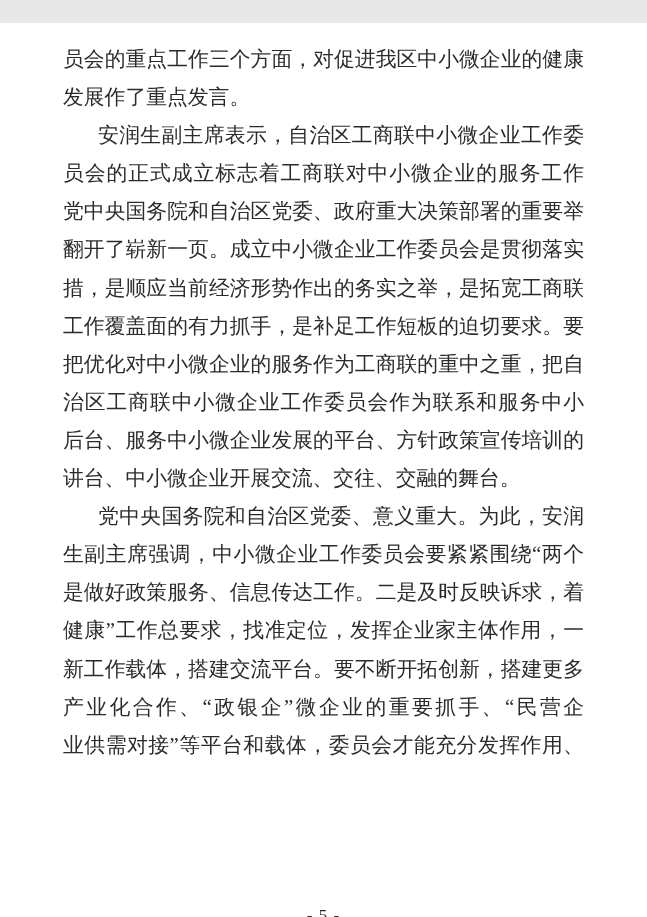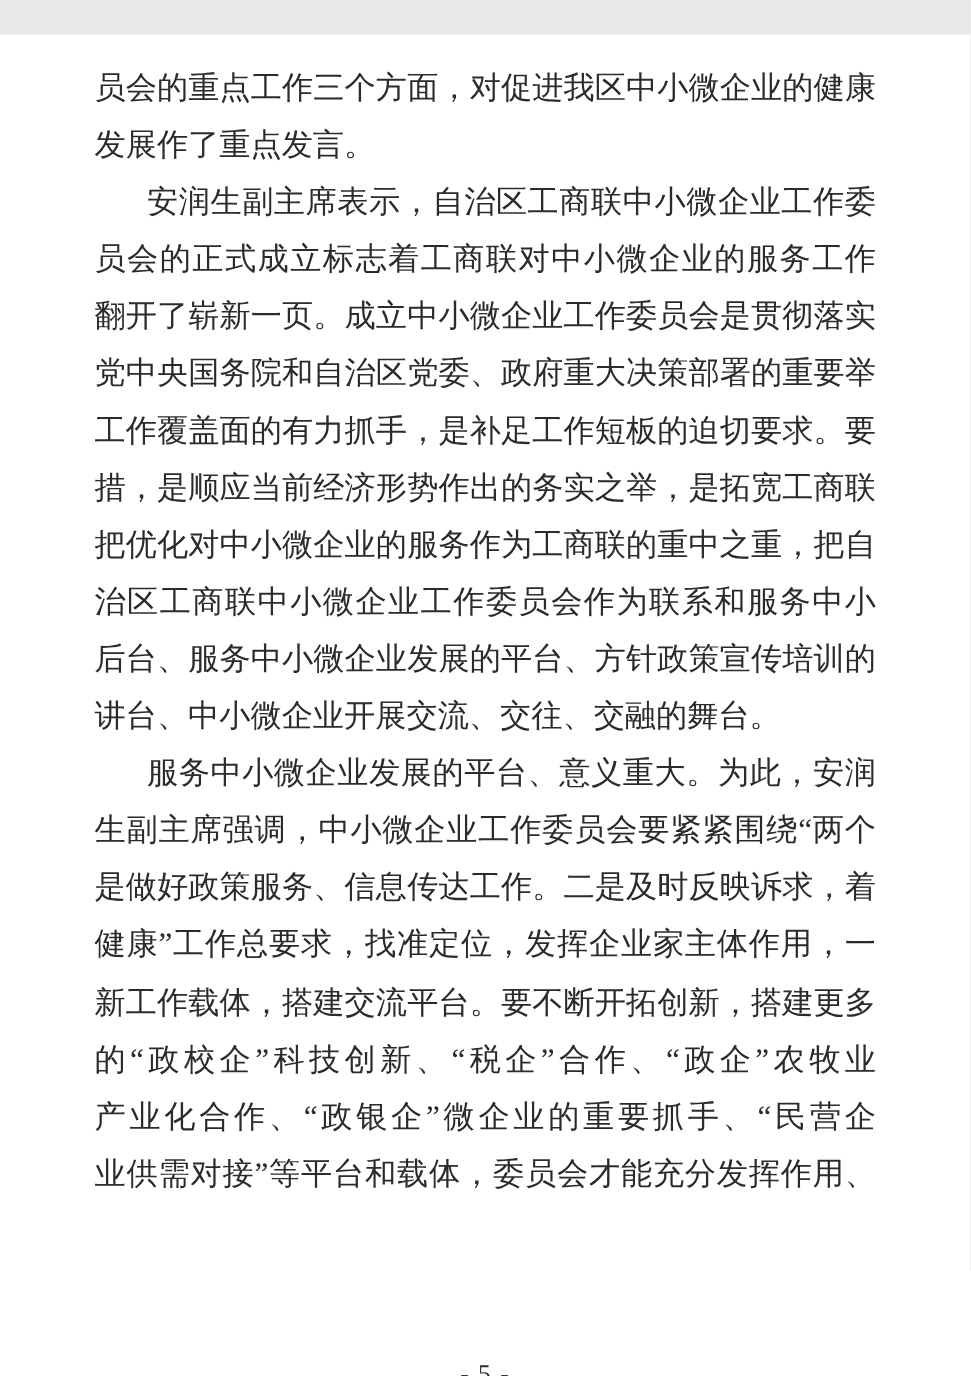--- a/index.html
+++ b/index.html
@@ -54,31 +54,30 @@
 </style>
 </head>
 <body>
 
 <div class="page" style="--text-color: #2b2b2b; --page-bg: #ffffff;">
   <div class="content">
       <div class="line">员会的重点工作三个方面，对促进我区中小微企业的健康</div>
       <div class="line para-end">发展作了重点发言。</div>
       <div class="line indent">安润生副主席表示，自治区工商联中小微企业工作委</div>
       <div class="line">员会的正式成立标志着工商联对中小微企业的服务工作</div>
+      <div class="line">党中央国务院和自治区党委、政府重大决策部署的重要举</div>
       <div class="line">翻开了崭新一页。成立中小微企业工作委员会是贯彻落实</div>
-      <div class="line">党中央国务院和自治区党委、政府重大决策部署的重要举</div>
+      <div class="line">措，是顺应当前经济形势作出的务实之举，是拓宽工商联</div>
       <div class="line">工作覆盖面的有力抓手，是补足工作短板的迫切要求。要</div>
-      <div class="line">措，是顺应当前经济形势作出的务实之举，是拓宽工商联</div>
       <div class="line">把优化对中小微企业的服务作为工商联的重中之重，把自</div>
       <div class="line">治区工商联中小微企业工作委员会作为联系和服务中小</div>
       <div class="line">后台、服务中小微企业发展的平台、方针政策宣传培训的</div>
       <div class="line para-end">讲台、中小微企业开展交流、交往、交融的舞台。</div>
-      <div class="line indent">服务中小微企业发展的平台、意义重大。为此，安润</div>
+      <div class="line indent">党中央国务院和自治区党委、意义重大。为此，安润</div>
       <div class="line">生副主席强调，中小微企业工作委员会要紧紧围绕“两个</div>
       <div class="line">是做好政策服务、信息传达工作。二是及时反映诉求，着</div>
       <div class="line">健康”工作总要求，找准定位，发挥企业家主体作用，一</div>
       <div class="line">新工作载体，搭建交流平台。要不断开拓创新，搭建更多</div>
-      <div class="line">的“政校企”科技创新、“税企”合作、“政企”农牧业</div>
       <div class="line">产业化合作、“政银企”微企业的重要抓手、“民营企</div>
       <div class="line">业供需对接”等平台和载体，委员会才能充分发挥作用、</div>
     </div>
   <div class="footer">- 5 -</div>
 </div>
 
 </body></html>

